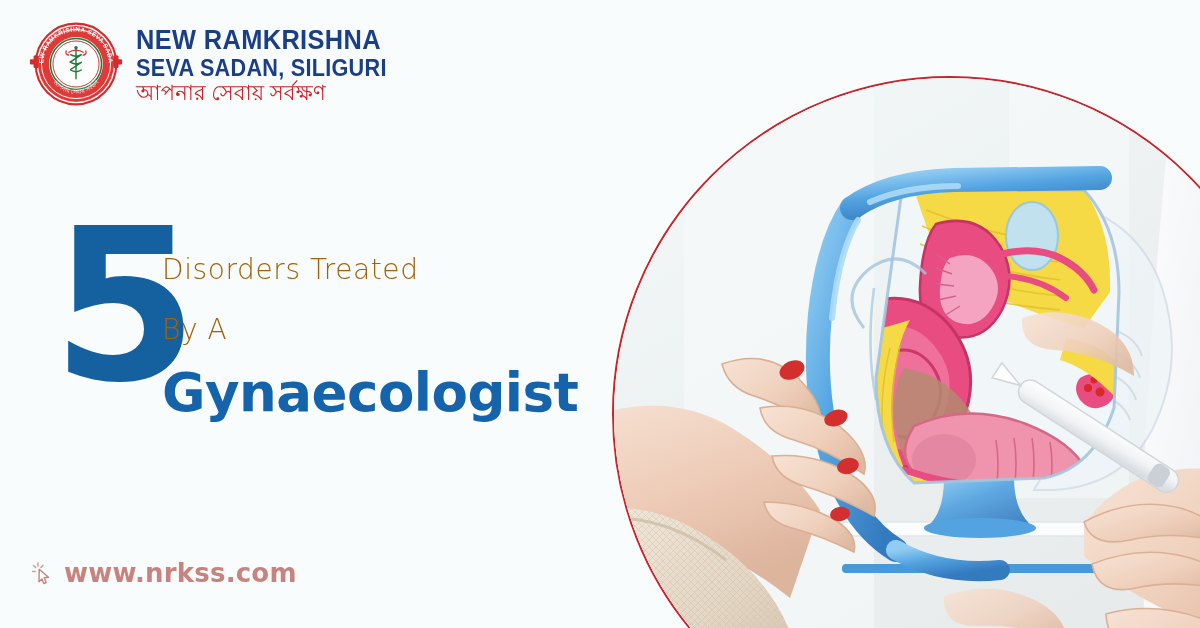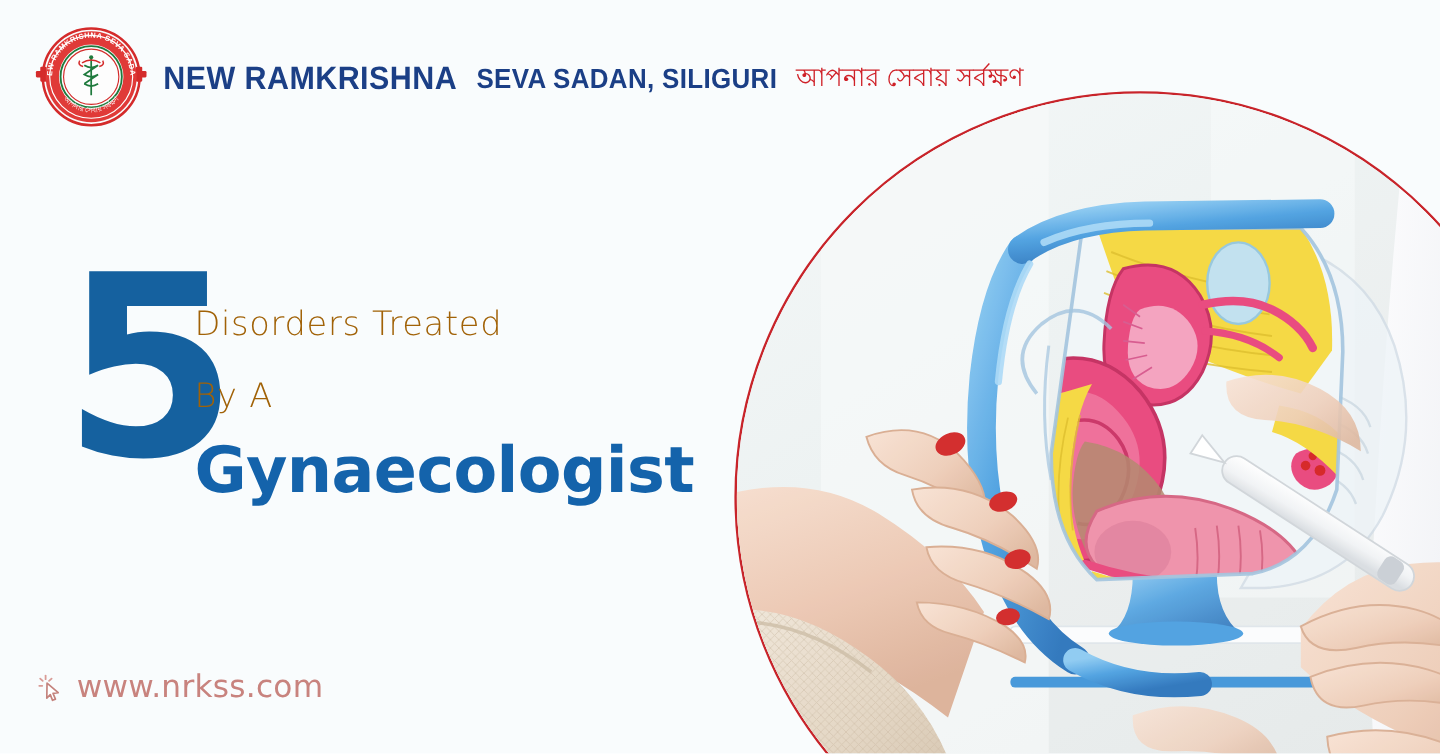--- a/index.html
+++ b/index.html
@@ -29,21 +29,21 @@
     gap: 12px;
   }
   .logo-emblem {
     width: 96px;
     height: 96px;
     flex: 0 0 96px;
     position: relative;
   }
   .logo-text {
     display: flex;
-    flex-direction: row;
+    flex-direction: column;
     justify-content: center;
     line-height: 1.02;
     padding-top: 4px;
   }
   .logo-line1 {
     font-size: 27px;
     font-weight: bold;
     letter-spacing: 0.4px;
     color: #1b3f86;
     font-family: "Liberation Sans Narrow", "Liberation Sans", sans-serif;
@@ -129,21 +129,21 @@
   .cursor-icon {
     width: 22px;
     height: 24px;
     flex: 0 0 22px;
   }
   .url-text {
     font-size: 26px;
     color: #c8837e;
     font-family: "DejaVu Sans", sans-serif;
     letter-spacing: 0.2px;
-    font-weight: 400;
+    font-weight: 700;
   }
 
   
   .photo-circle {
     position: absolute;
     left: 612px;
     top: 76px;
     width: 676px;
     height: 676px;
     border-radius: 50%;

